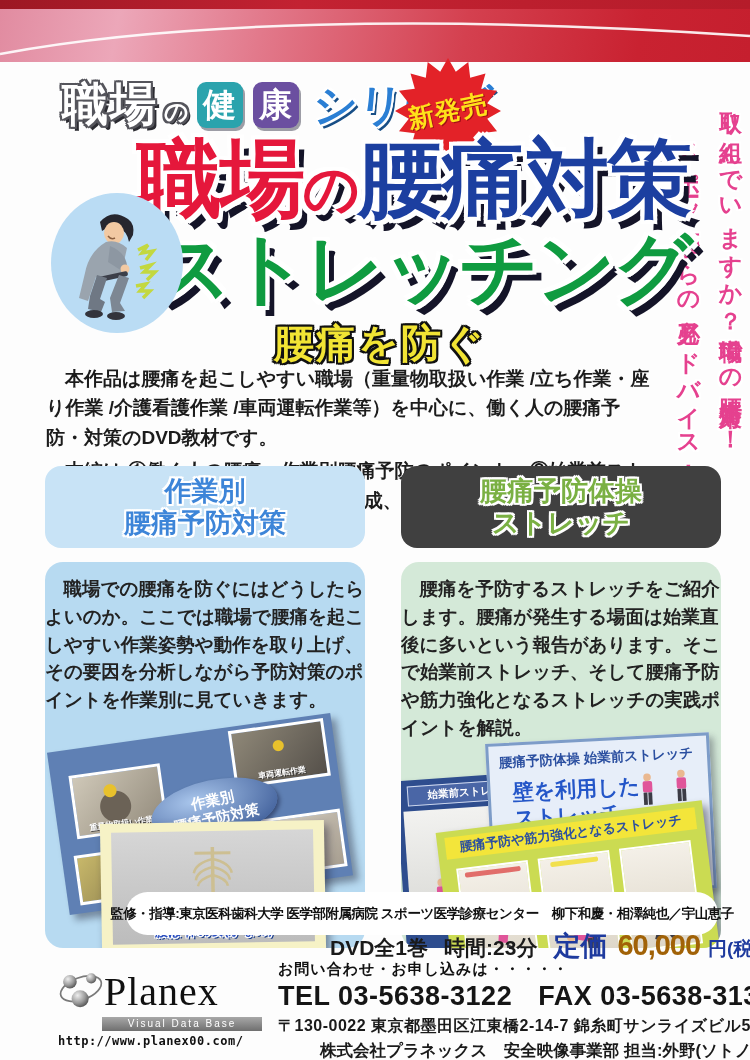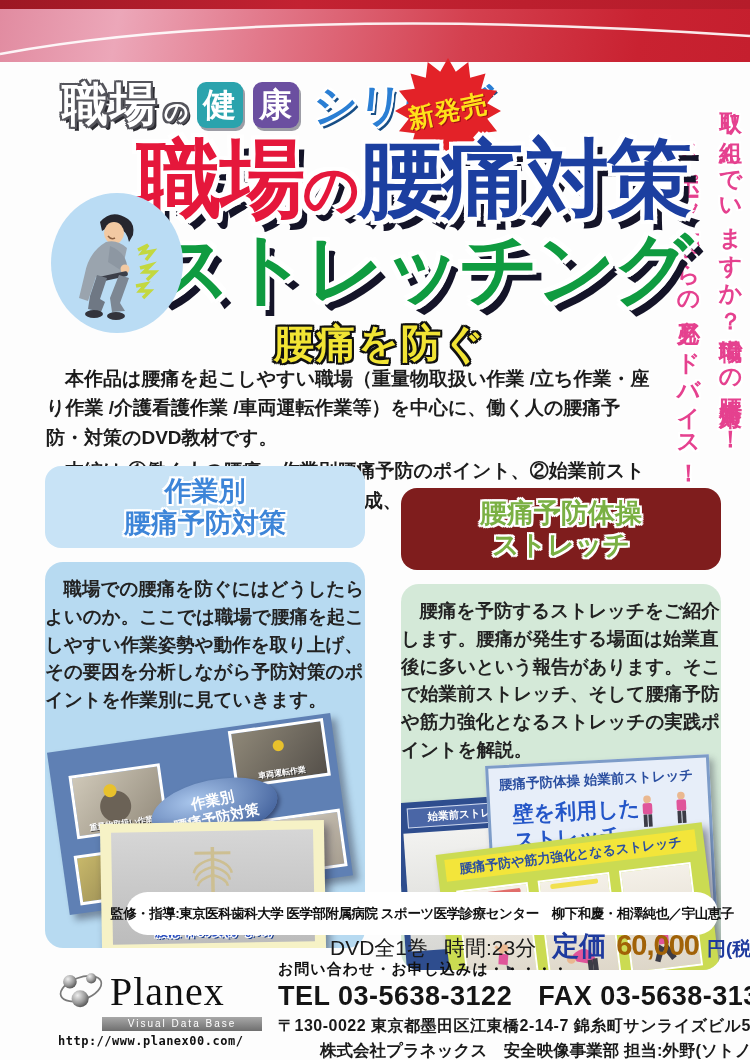--- a/index.html
+++ b/index.html
@@ -86,21 +86,21 @@
   .intro p{ font-size:19px; font-weight:bold; color:#1c1c1c; line-height:1.55; margin-bottom:4px; }
   
   .cols{ position:absolute; top:466px; left:45px; width:676px; display:flex; gap:36px; }
   .col{ width:320px; }
   .head-box{
     height:82px; border-radius:16px; display:flex; align-items:center; justify-content:center;
     text-align:center; font-size:27px; font-weight:bold; line-height:1.2; white-space:pre-line;
     text-shadow:-2px -2px 0 #fff,0 -2px 0 #fff,2px -2px 0 #fff,-2px 0 0 #fff,2px 0 0 #fff,-2px 2px 0 #fff,0 2px 0 #fff,2px 2px 0 #fff;
   }
   .col.left .head-box{ background:#c8e3f6; color:#3d85d8; }
-  .col.right .head-box{ background:#7f1d1d; color:#7ab043;margin-top:22px; }
+  .col.right .head-box{ background:#404040; color:#7ab043; }
   .body-box{ margin-top:14px; border-radius:18px; height:386px; padding:13px 0 0; overflow:hidden; }
   .col.left .body-box{ background:#b7daf1; }
   .col.right .body-box{ background:#d4e9d8; }
   .body-box p{ font-size:18.5px; font-weight:bold; color:#222; line-height:1.5; }
   
   .montage{ position:relative; margin-top:6px; height:240px; }
   .slide-blue{
     position:absolute; left:12px; top:12px; width:286px; height:164px;
     background:#5f80b4; transform:rotate(-8deg); box-shadow:5px 6px 7px rgba(20,20,40,.4);
   }
@@ -168,28 +168,28 @@
     position:absolute; top:892px; left:126px; width:592px; height:43px;
     background:#fff; border-radius:22px; display:flex; align-items:center; justify-content:center;
     font-size:13.5px; font-weight:bold; color:#111; letter-spacing:-.5px; white-space:nowrap;
     z-index:5;
   }
   
   .product{
     position:absolute; top:928px; left:330px; display:flex; align-items:baseline; gap:16px; z-index:6;
     white-space:nowrap;
   }
-  .prod-black{ font-size:21px; font-weight:normal; color:#1a1a1a; }
+  .prod-black{ font-size:21px; font-weight:bold; color:#1a1a1a; }
   .price-label{ font-size:27px; font-weight:bold; color:#1e3a9e; }
   .price{ font-size:29px; font-weight:bold; color:#a16207; letter-spacing:-1px; margin-left:-6px; }
   .price-suffix{ font-size:19px; font-weight:bold; color:#1e3a9e; margin-left:-8px; }
   
   .footer{ position:absolute; top:960px; left:58px; width:660px; display:flex; z-index:6; }
   .logo-block{ width:212px; padding-top:8px; }
-  .logo-row{ display:flex; align-items:center; gap:6px; }
+  .logo-row{ display:flex; align-items:center; }
   .logo-name{ font-family:"Liberation Serif", serif; font-size:40px; color:#101010; letter-spacing:1px; }
   .logo-bar{
     margin:2px 0 3px 44px; width:160px; height:14px;
     background:linear-gradient(#a8a8a8,#6f6f6f);
     color:#fff; font-size:10px; letter-spacing:2px; text-align:center; line-height:14px;
   }
   .logo-url{ font-family:"DejaVu Sans Mono", monospace; font-size:12px; font-weight:bold; color:#111; letter-spacing:.5px; }
   .contact-block{ flex:1; padding-left:16px; }
   .inquiry{ font-size:15px; font-weight:bold; color:#111; letter-spacing:1px; }
   .telfax{ display:flex; gap:26px; font-size:27px; font-weight:bold; color:#151515; letter-spacing:.5px; margin-top:2px; white-space:nowrap; }

